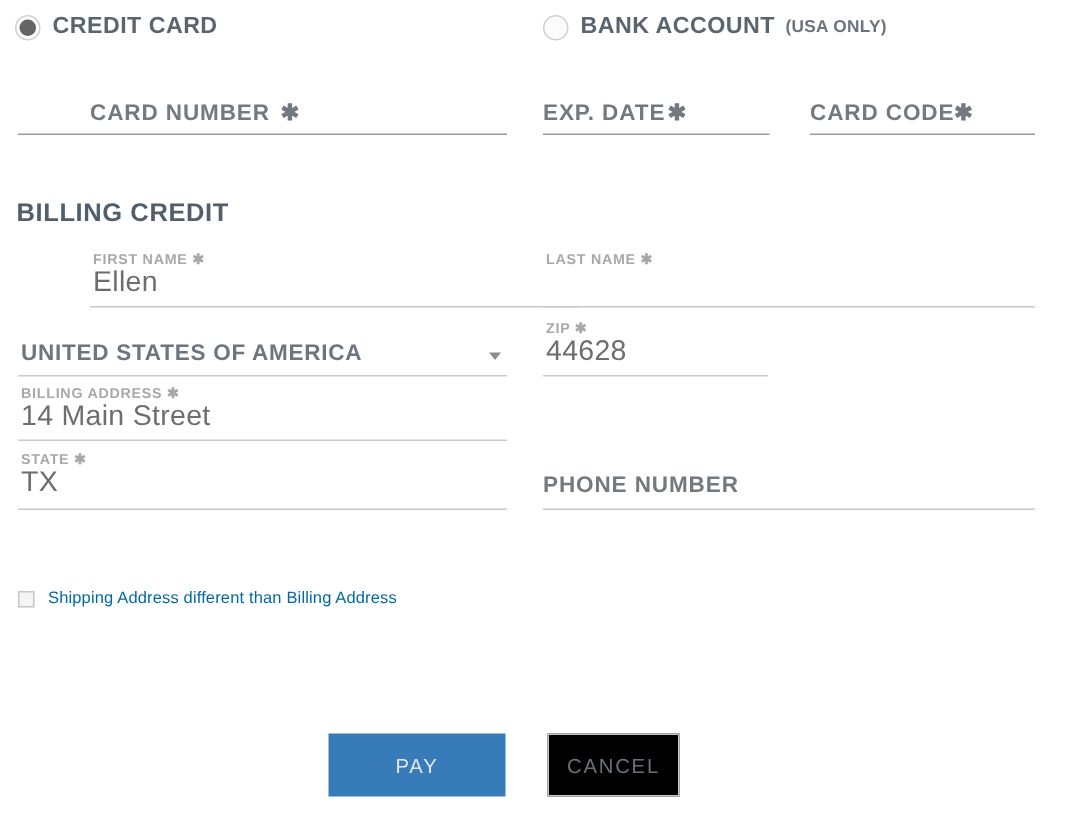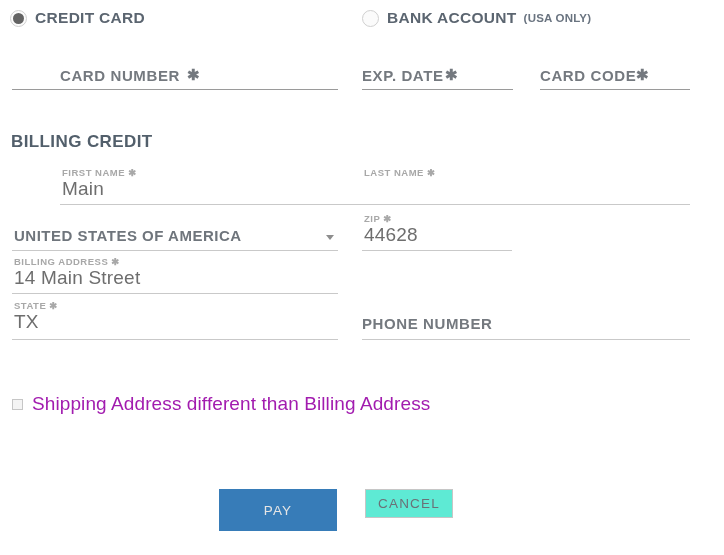--- a/index.html
+++ b/index.html
@@ -164,22 +164,22 @@
   .checkbox {
     width: 11px;
     height: 11px;
     border: 1px solid #c6c6c6;
     background: #f4f4f4;
     box-sizing: border-box;
     flex: none;
   }
   .check-label {
     margin-left: 9px;
-    font-size: 19px;
-    color: #a21caf;
+    font-size: 11px;
+    color: #0369a1;
     font-weight: 300;
     letter-spacing: 0.1px;
     white-space: nowrap;
   }
 
   
   .btn {
     position: absolute;
     box-sizing: border-box;
     display: flex;
@@ -195,22 +195,22 @@
     width: 118px;
     height: 42px;
     background: #377cb8;
     color: #e5e5e5;
     border: none;
   }
   .btn-cancel {
     left: 365px;
     top: 489px;
     width: 88px;
-    height: 29px;
-    background: #5eead4;
+    height: 42px;
+    background: #000000;
     color: #6b7177;
     border: 1px solid #c6c6c6;
   }
 </style>
 </head>
 <body>
 
 <div class="page">
 
   <div class="method-row">
@@ -243,21 +243,21 @@
   <div class="field" style="left:540px; top:52px; width:150px; height:38px;">
     <span class="ph-caps" style="left:0px;">CARD CODE</span>
     <span class="ph-caps req" style="left:96px;">✱</span>
     <span class="field-underline"></span>
   </div>
 
   <div class="section-title">BILLING CREDIT</div>
 
   <div class="field" style="left:20px; top:167px; width:326px; height:38px;margin-left:40px;">
     <span class="lbl">FIRST NAME ✱</span>
-    <span class="val">Main</span>
+    <span class="val">Ellen</span>
     <span class="field-underline light"></span>
   </div>
 
   <div class="field" style="left:362px; top:167px; width:328px; height:38px;">
     <span class="lbl">LAST NAME ✱</span>
     <span class="field-underline light"></span>
   </div>
 
   <div class="field" style="left:12px; top:213px; width:326px; height:38px;">
     <span class="select-text">UNITED STATES OF AMERICA</span>

